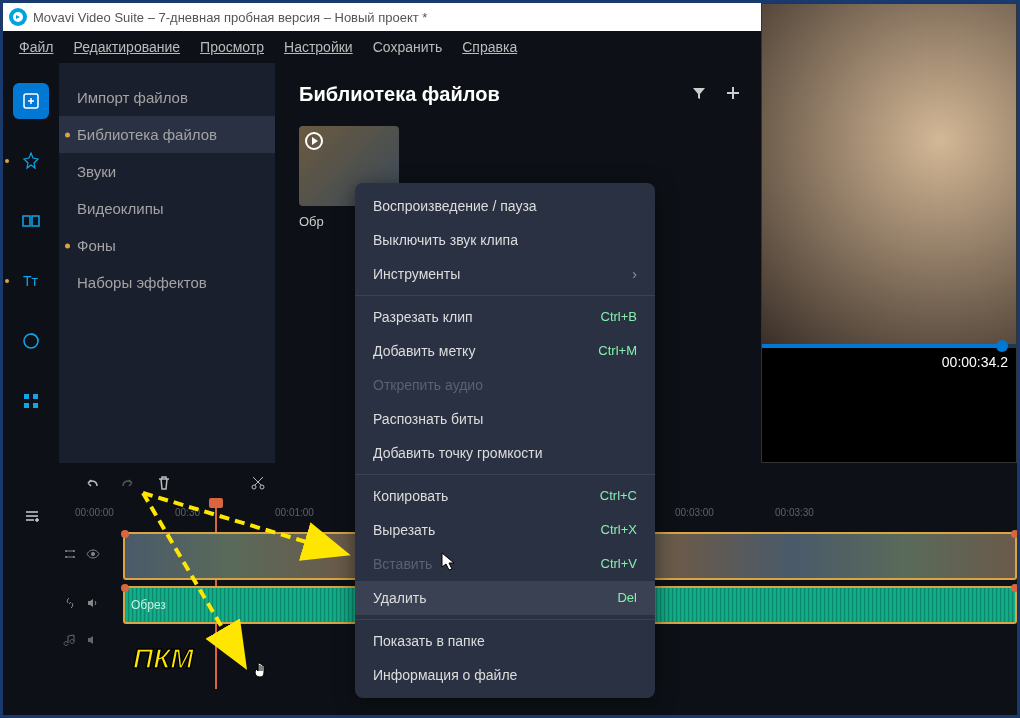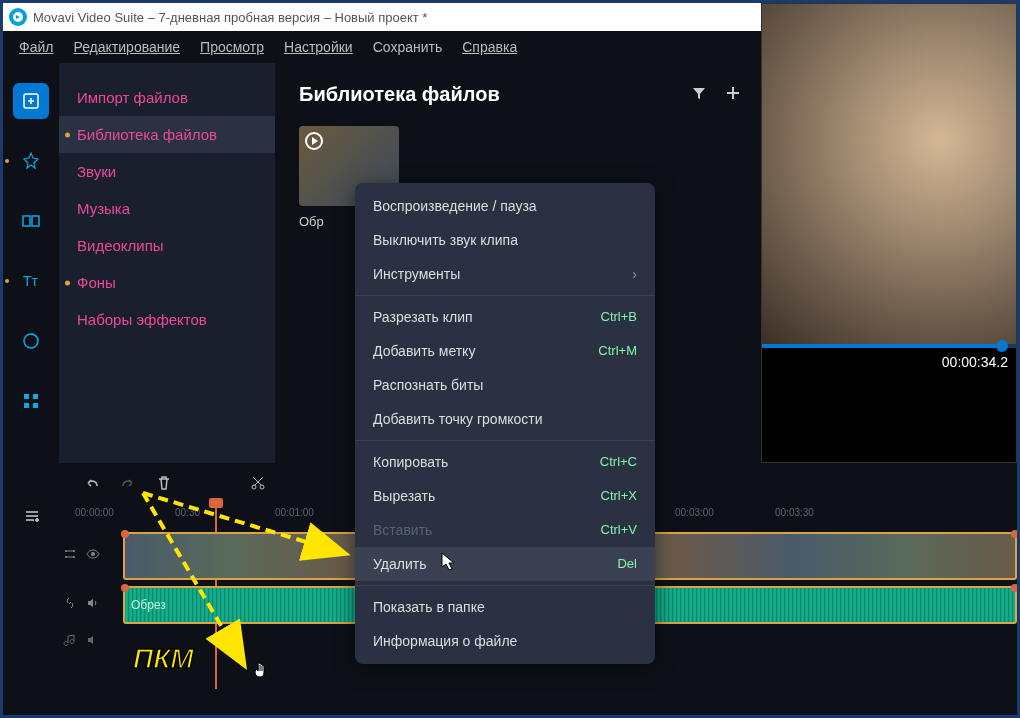--- a/index.html
+++ b/index.html
@@ -10,21 +10,21 @@
 .titlebar-text { color: #555; font-size: 13px; }
 .menubar { background: #0d1117; height: 32px; display: flex; align-items: center; padding: 0 16px; gap: 20px; }
 .menubar-item { color: #bbb; font-size: 14px; cursor: pointer; }
 .menubar-item .u { text-decoration: underline; text-align: right; }
 .main-area { display: flex; height: 400px; }
 .left-toolbar { width: 56px; background: #0d1117; display: flex; flex-direction: column; align-items: center; padding-top: 20px; gap: 24px; }
 .tool-btn { width: 36px; height: 36px; display: flex; align-items: center; justify-content: center; color: #0ea5e9; cursor: pointer; border-radius: 6px; position: relative; }
 .tool-btn.active { background: #0078d4; color: #fff; }
 .tool-dot { position: absolute; left: -8px; top: 50%; transform: translateY(-50%); width: 4px; height: 4px; background: #d9a441; border-radius: 50%; }
 .sidebar { width: 216px; background: #1a1f2e; padding-top: 16px; }
-.sidebar-item { padding: 10px 18px; color: #ec4899; font-size: 15px; cursor: pointer; position: relative; }
+.sidebar-item { padding: 10px 18px; color: #a3a3a3; font-size: 15px; cursor: pointer; position: relative; }
 .sidebar-item.active { background: #2a3142; }
 .sidebar-dot { position: absolute; left: 6px; top: 50%; transform: translateY(-50%); width: 5px; height: 5px; background: #d9a441; border-radius: 50%; }
 .content { flex: 1; background: #0d1117; padding: 20px 20px 0 24px; position: relative; }
 .content-header { display: flex; justify-content: space-between; align-items: center; margin-bottom: 20px; }
 .content-title { color: #fff; font-size: 20px; font-weight: 600; }
 .content-actions { display: flex; gap: 18px; color: #ccc; }
 .clip-thumb { width: 100px; height: 80px; background: linear-gradient(135deg, #6b5a3f, #3a4a5a); border-radius: 4px; position: relative; margin-bottom: 8px; }
 .play-icon { position: absolute; top: 6px; left: 6px; width: 18px; height: 18px; border: 2px solid #fff; border-radius: 50%; display: flex; align-items: center; justify-content: center; }
 .play-icon::after { content: ''; border-left: 6px solid #fff; border-top: 4px solid transparent; border-bottom: 4px solid transparent; margin-left: 2px; }
 .clip-label { color: #ccc; font-size: 13px; }
@@ -127,21 +127,20 @@
           <rect x="3" y="12" width="5" height="5" fill="currentColor"></rect>
           <rect x="12" y="12" width="5" height="5" fill="currentColor"></rect>
         </svg>
       </div>
   </div>
 
   <div class="sidebar">
     <div class="sidebar-item"><span>Импорт файлов</span></div>
     <div class="sidebar-item active"><span class="sidebar-dot"></span><span>Библиотека файлов</span></div>
     <div class="sidebar-item"><span>Звуки</span></div>
-    <div class="sidebar-item"><span>Музыка</span></div>
     <div class="sidebar-item"><span>Видеоклипы</span></div>
     <div class="sidebar-item"><span class="sidebar-dot"></span><span>Фоны</span></div>
     <div class="sidebar-item"><span>Наборы эффектов</span></div>
   </div>
 
   <div class="content">
     <div class="content-header">
       <div class="content-title">Библиотека файлов</div>
       <div class="content-actions">
         <span><svg width="16" height="16" viewBox="0 0 16 16">
@@ -260,20 +259,23 @@
       <span class="chev">›</span>
     </div>
   <div class="ctx-sep"></div>
   <div class="ctx-item">
       <span>Разрезать клип</span>
       <span class="shortcut">Ctrl+B</span>
     </div>
   <div class="ctx-item">
       <span>Добавить метку</span>
       <span class="shortcut">Ctrl+M</span>
+    </div>
+  <div class="ctx-item disabled">
+      <span>Открепить аудио</span>
     </div>
   <div class="ctx-item">
       <span>Распознать биты</span>
     </div>
   <div class="ctx-item">
       <span>Добавить точку громкости</span>
     </div>
   <div class="ctx-sep"></div>
   <div class="ctx-item">
       <span>Копировать</span>

